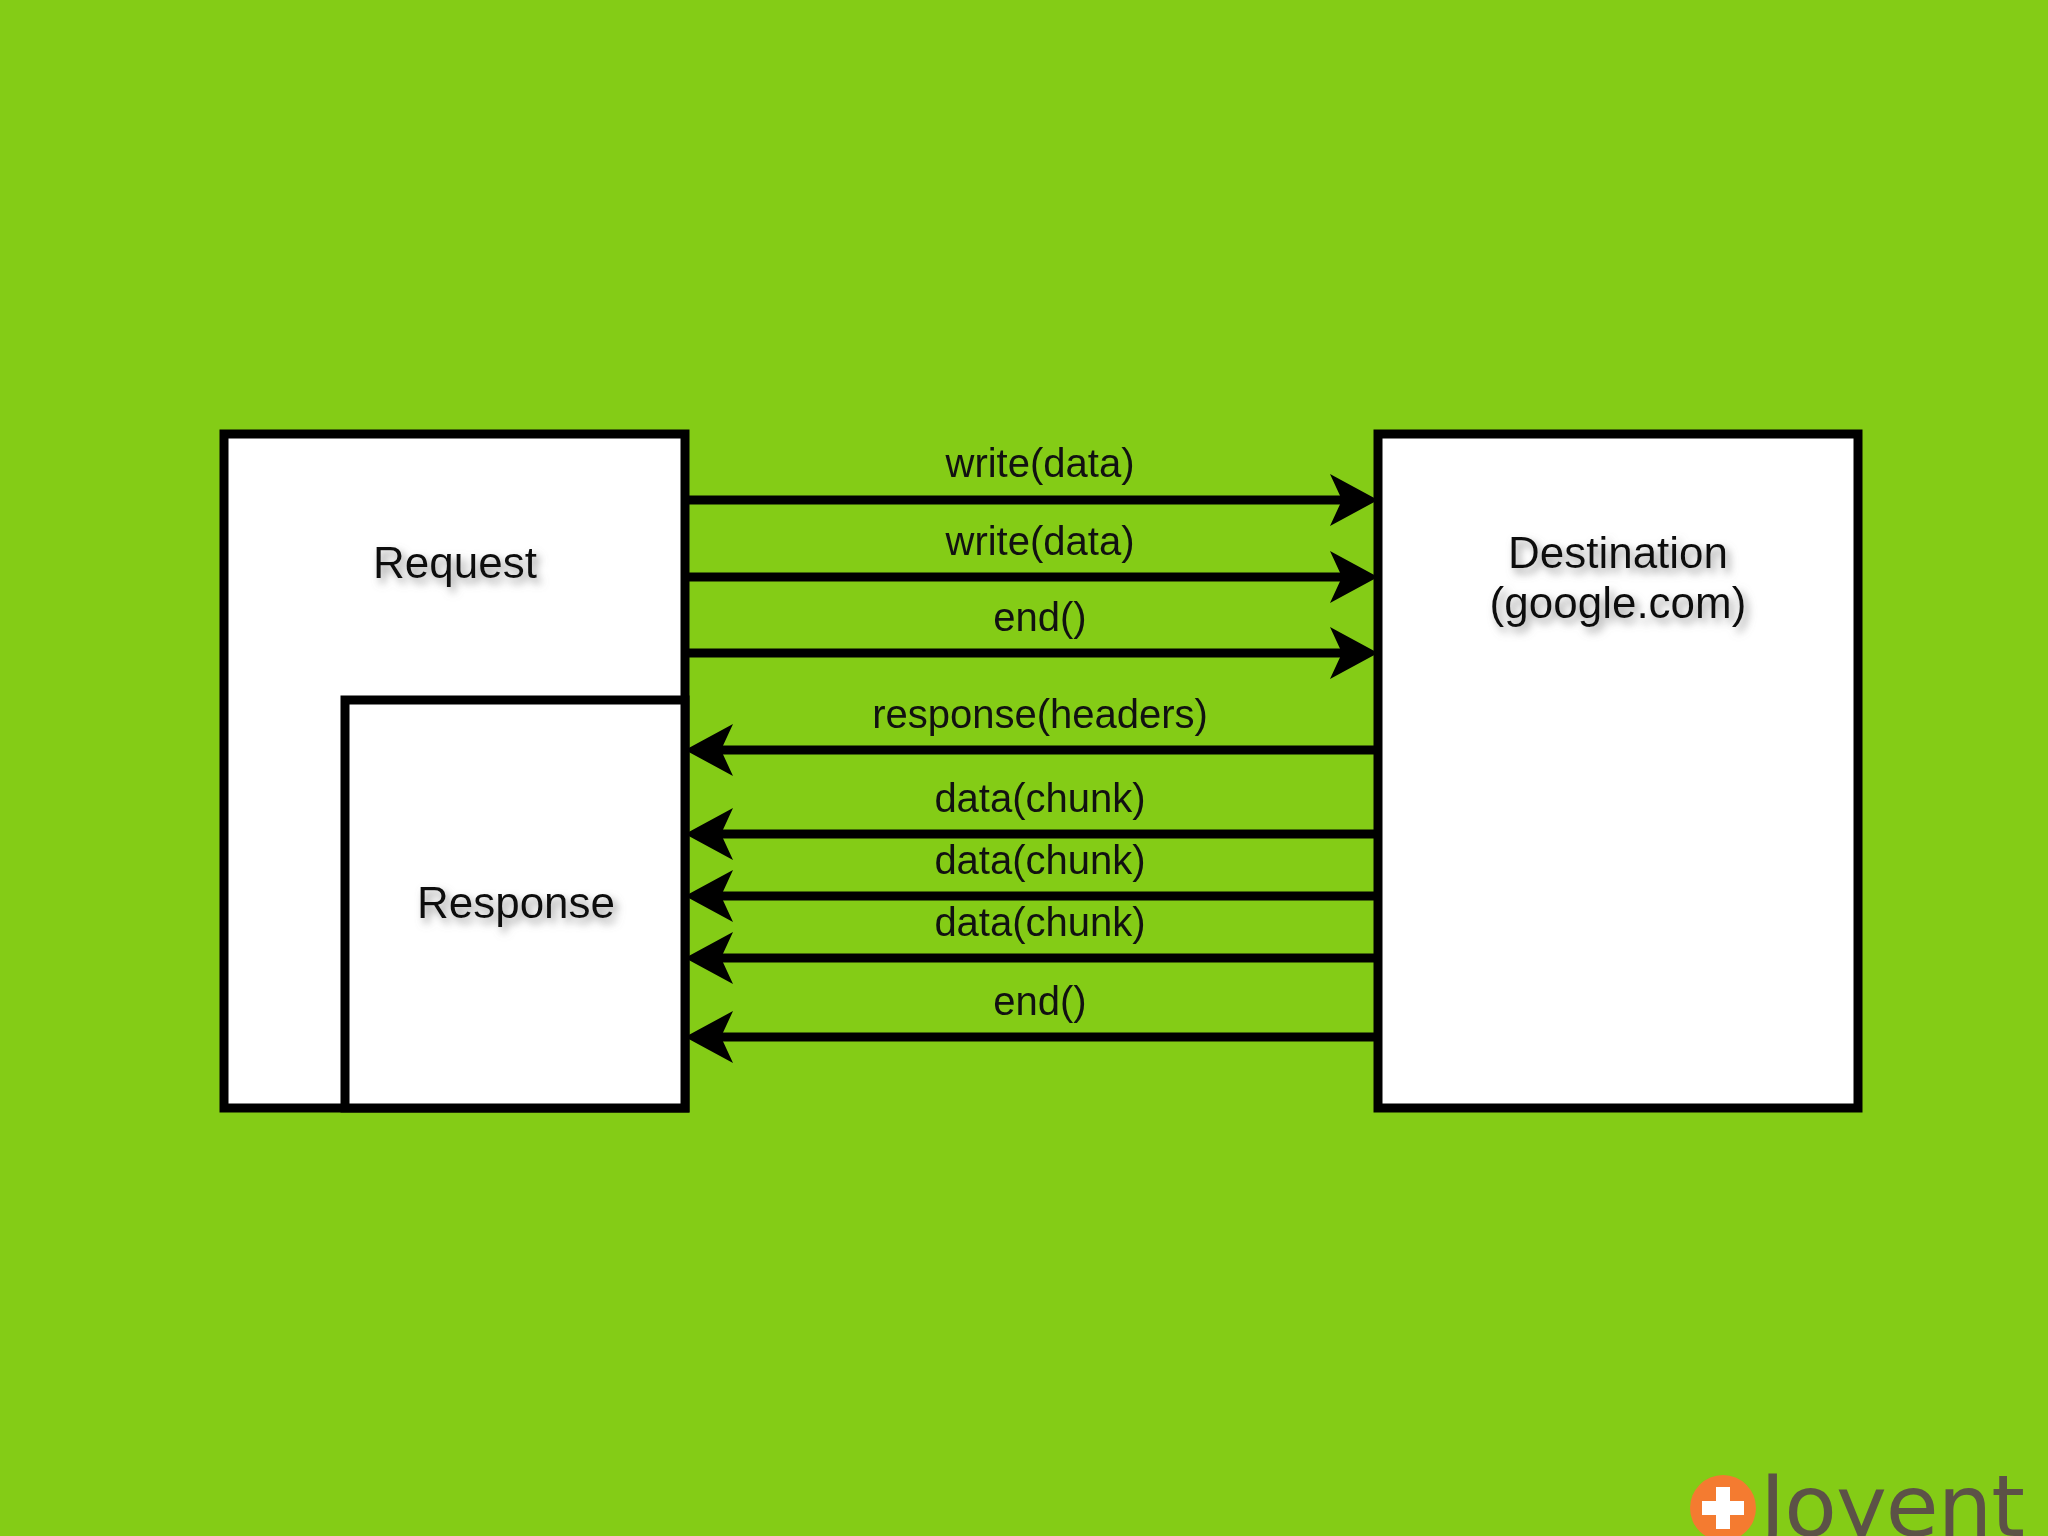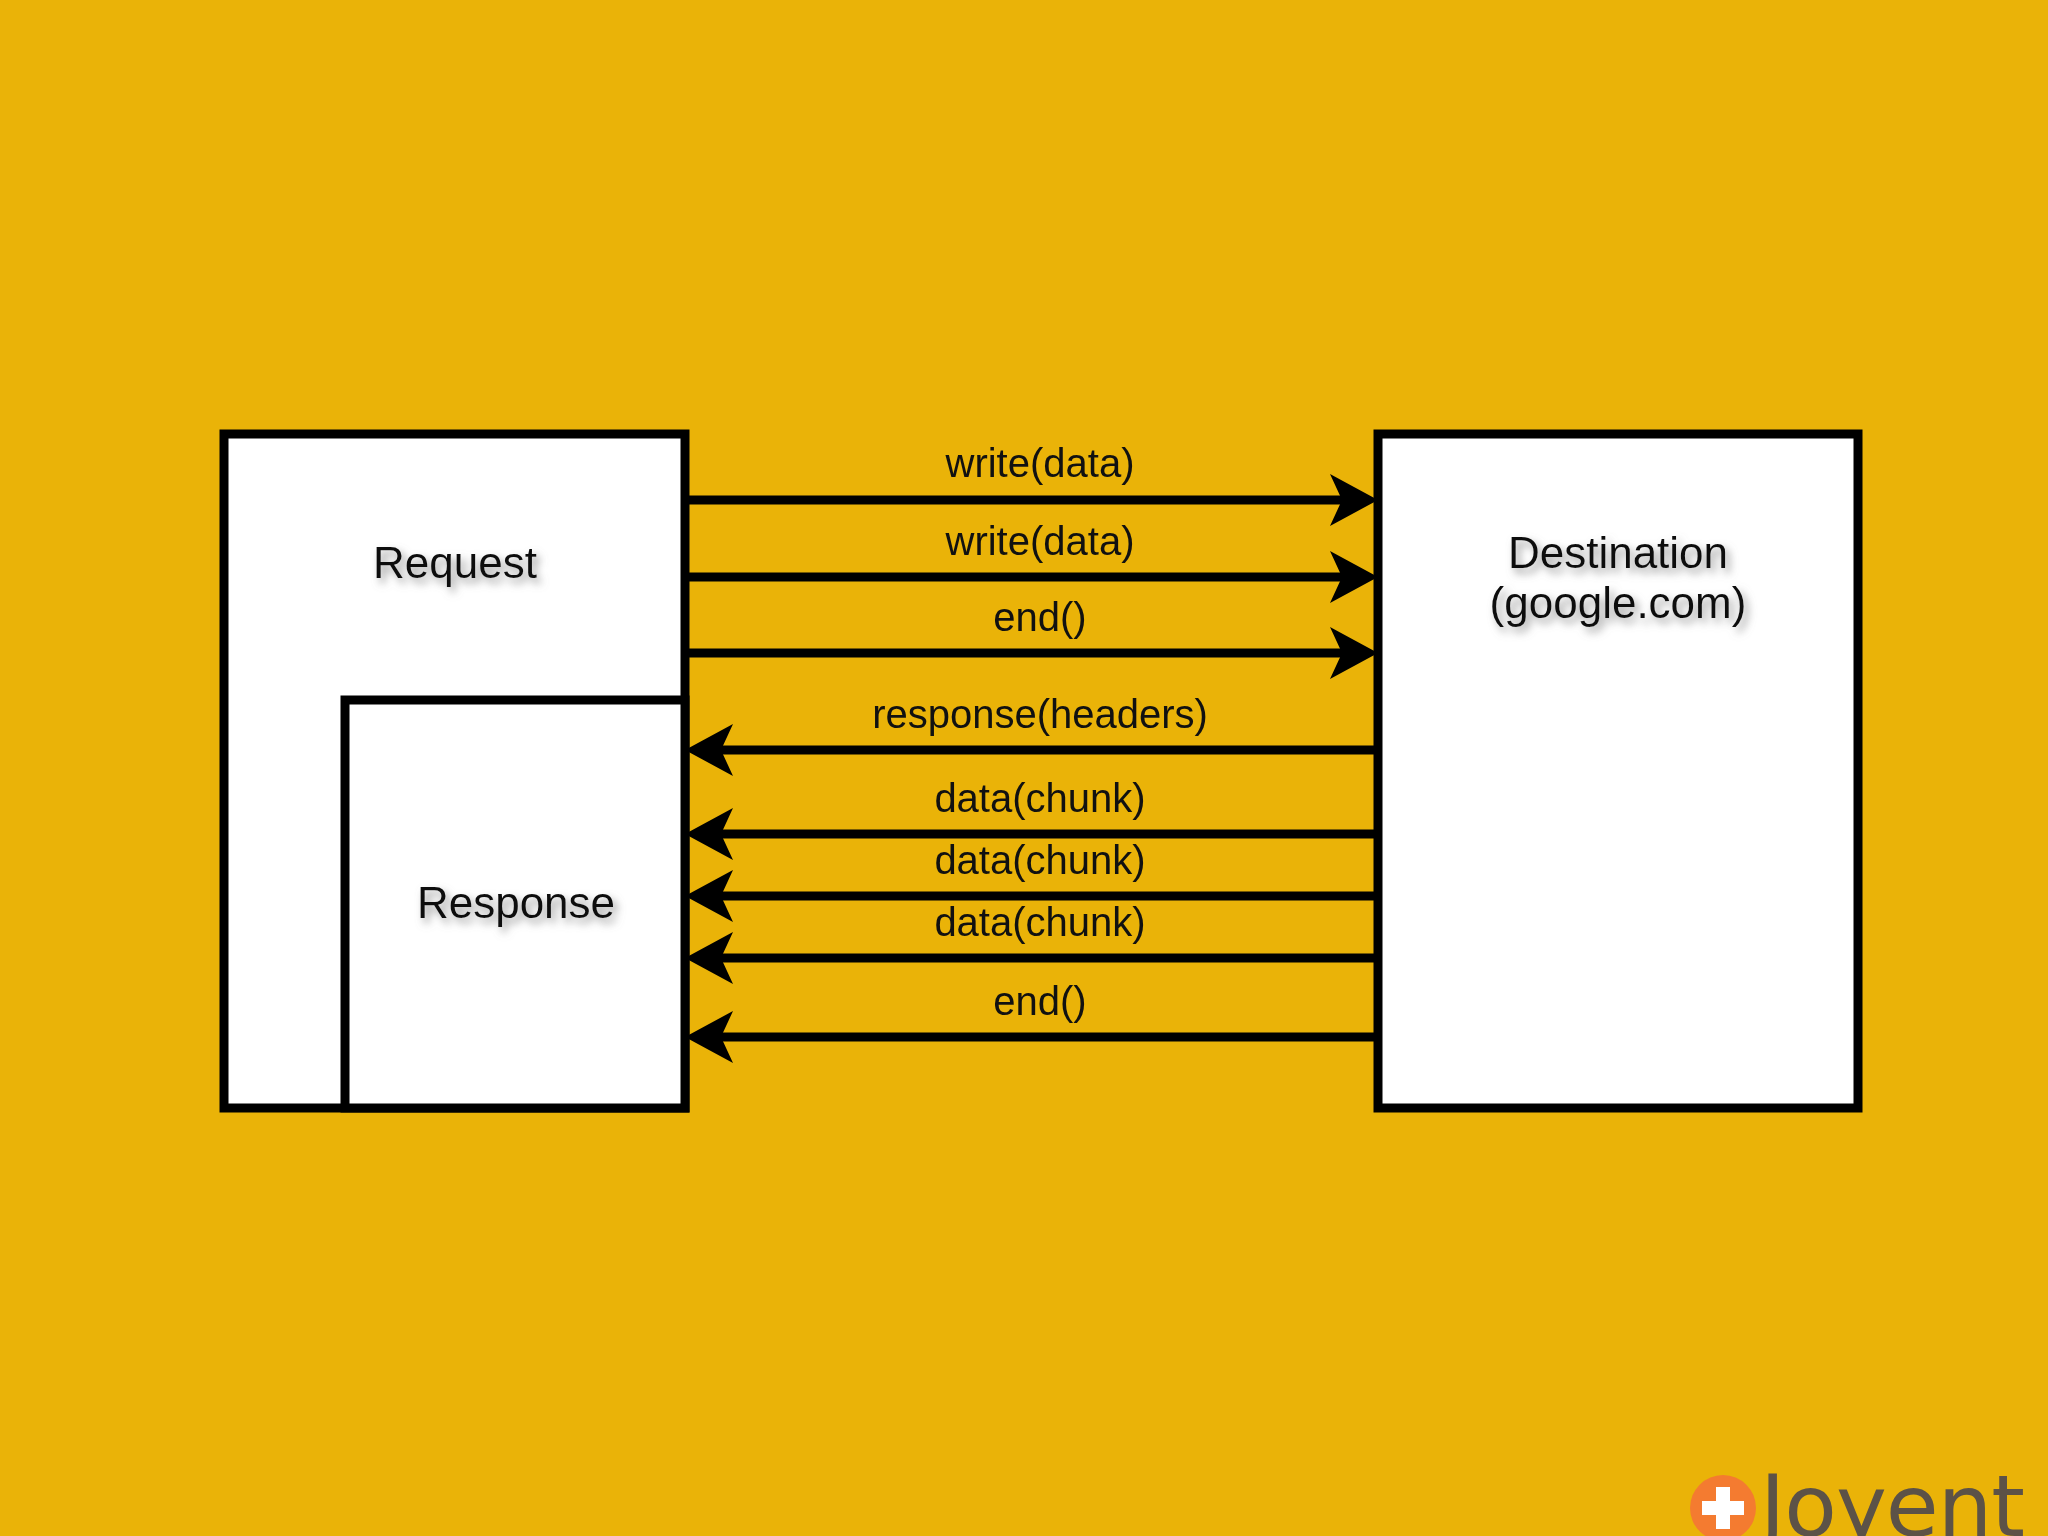--- a/index.html
+++ b/index.html
@@ -8,21 +8,21 @@
     padding: 0;
     background: #ffffff;
   }
   body {
     font-family: "Liberation Sans", sans-serif;
   }
   #canvas {
     position: relative;
     width: 2048px;
     height: 1536px;
-    background: #eab308;
+    background: #84cc16;
     overflow: hidden;
   }
   #diagram-svg {
     position: absolute;
     left: 0;
     top: 0;
     width: 2048px;
     height: 1536px;
     display: block;
   }

